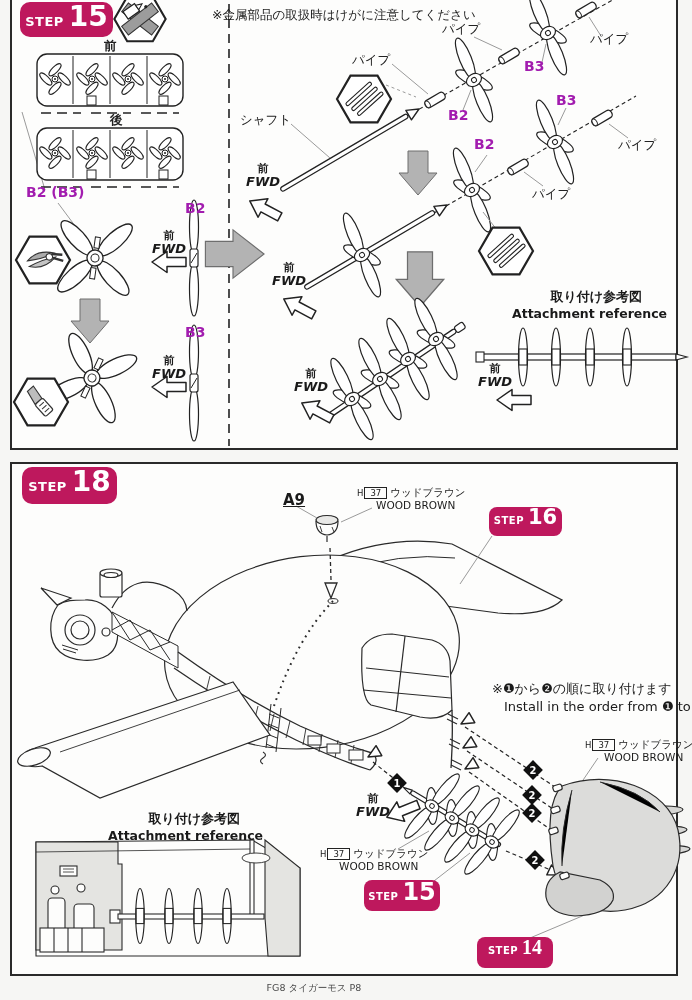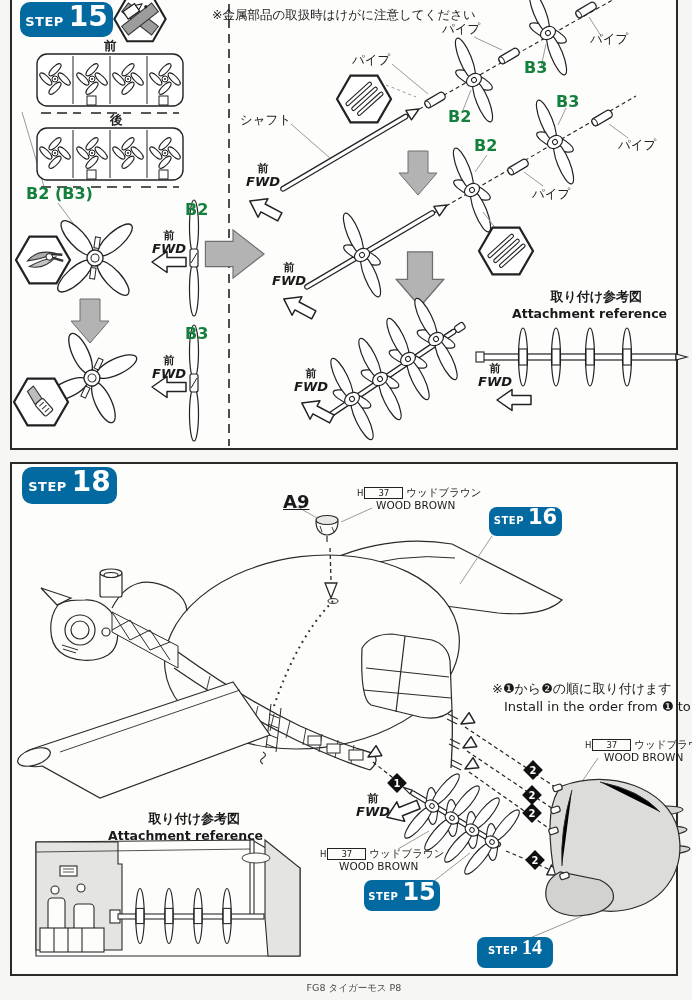--- a/index.html
+++ b/index.html
@@ -11,48 +11,48 @@
   }
   .panel{
     position:absolute;left:10px;width:668px;background:#fdfdfc;
     border:2.5px solid #2a2a2a;box-sizing:border-box;
   }
   #panel15{top:-8px;height:458px;border-top:none;}
   #panel16{top:462px;height:514px;}
   svg.layer{position:absolute;left:0;top:0;pointer-events:none;}
   .abs{position:absolute;}
   .lbl{font-size:12.5px;color:#222;white-space:nowrap;}
-  .part{font-size:16px;font-weight:800;color:#15803d;white-space:nowrap;}
+  .part{font-size:14px;font-weight:800;color:#a21caf;white-space:nowrap;}
   .warn{font-size:12.5px;font-weight:500;letter-spacing:0;margin-left:36px;}
   .badge{
-    position:absolute;background:#0369a1;color:#fff;border-radius:10px;
+    position:absolute;background:#be185d;color:#fff;border-radius:10px;
     display:flex;align-items:baseline;justify-content:center;gap:5px;
     padding:1px 8px 3px 8px;box-sizing:border-box;
   }
   .badge .badge-step{font-size:13px;font-weight:700;letter-spacing:.5px;}
   .badge .badge-num{font-size:28px;font-weight:800;line-height:1;}
   .badge.sm{border-radius:8px;padding:0 6px 2px 6px;gap:4px;}
   .badge.sm .badge-step{font-size:10px;}
   .badge.sm .badge-num{font-size:21px;}
   .fwd{position:absolute;text-align:center;line-height:1.1;white-space:nowrap;}
   .fwd .fwd-jp{font-size:11px;font-weight:700;}
   .fwd .fwd-en{font-size:13px;font-weight:800;font-style:italic;}
   .reftitle{position:absolute;text-align:right;font-weight:700;white-space:nowrap;}
   .reftitle .jp{font-size:13px;}
   .reftitle .en{font-size:12.5px;}
   .paint{position:absolute;font-size:10.5px;line-height:1.2;white-space:nowrap;}
   .paint .ph{font-size:8.5px;margin-right:1px;}
-  .paint .pcode{border:1px solid #222;font-size:8.5px;padding:0 13px;margin-right:3px;}
+  .paint .pcode{border:1px solid #222;font-size:8.5px;padding:0 5px;margin-right:3px;}
   .paint .l2{margin-left:19px;}
   .dmark{position:absolute;width:18px;height:18px;}
   .dmark .dsq{position:absolute;left:2px;top:2px;right:2px;bottom:2px;background:#101010;transform:rotate(45deg);}
   .dmark b{position:absolute;left:0;top:0;width:100%;height:100%;display:flex;align-items:center;justify-content:center;color:#fff;font-size:10px;font-weight:800;}
   .ordernote{position:absolute;font-size:13px;white-space:nowrap;}
-  .footer{position:absolute;left:0;top:982px;width:628px;text-align:center;font-size:9.5px;color:#4a4a4a;padding-left:40px;}
-  .a9{font-size:18px;font-weight:800;text-decoration:underline;}
+  .footer{position:absolute;left:0;top:982px;width:628px;text-align:center;font-size:9.5px;color:#4a4a4a;}
+  .a9{font-size:15px;font-weight:800;text-decoration:underline;}
 </style>
 </head>
 <body>
 
 <div class="panel" id="panel15"></div>
 <div class="panel" id="panel16"></div>
 
 <svg class="layer" width="692" height="1000" viewBox="0 0 692 1000">
   <defs>
     <g id="hexag">

